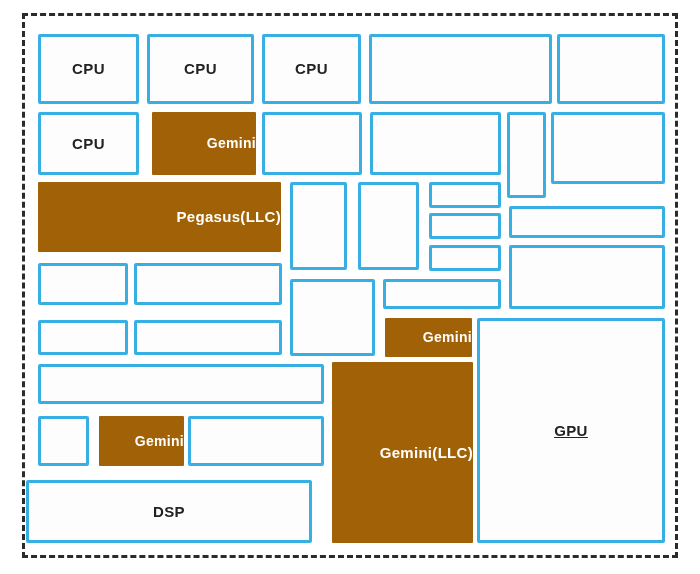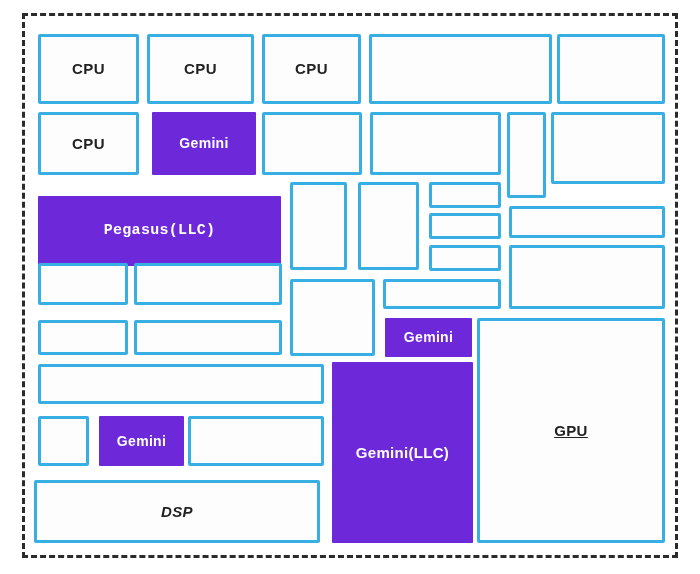--- a/index.html
+++ b/index.html
@@ -46,27 +46,28 @@
   .block.labeled {
     background: #fdfdfd;
     border: 3px solid #37afe3;
     border-radius: 2px;
     color: #222222;
     font-size: 15px;
     font-weight: bold;
     letter-spacing: 0.4px;
   }
   .block.mem {
-    background: #6d28d9;
+    background: #a16207;
     border: none;
     border-radius: 1px;
     color: #ffffff;
     font-size: 15px;
     font-weight: bold;
     letter-spacing: 0.3px;
+    justify-content: flex-end;
   }
   .block.mem.small {
     font-size: 14px;
   }
   .lbl {
     display: block;
     pointer-events: none;
   }
 </style>
 </head>
@@ -89,21 +90,21 @@
       <div class="block labeled" style="left: 38px; top: 112px; width: 101px; height: 63px;">
         <span class="lbl">CPU</span>
       </div>
       <div class="block mem small" style="left: 152px; top: 112px; width: 104px; height: 63px;">
         <span class="lbl">Gemini</span>
       </div>
       <div class="block empty" style="left: 262px; top: 112px; width: 100px; height: 63px;"></div>
       <div class="block empty" style="left: 370px; top: 112px; width: 131px; height: 63px;"></div>
       <div class="block empty" style="left: 507px; top: 112px; width: 39px; height: 86px;"></div>
       <div class="block empty" style="left: 551px; top: 112px; width: 114px; height: 72px;"></div>
-      <div class="block mem" style="left: 38px; top: 196px; width: 243px; height: 70px; font-family: Liberation Mono, monospace;">
+      <div class="block mem" style="left: 38px; top: 182px; width: 243px; height: 70px;">
         <span class="lbl">Pegasus(LLC)</span>
       </div>
       <div class="block empty" style="left: 290px; top: 182px; width: 57px; height: 88px;"></div>
       <div class="block empty" style="left: 358px; top: 182px; width: 61px; height: 88px;"></div>
       <div class="block empty" style="left: 429px; top: 182px; width: 72px; height: 26px;"></div>
       <div class="block empty" style="left: 429px; top: 213px; width: 72px; height: 26px;"></div>
       <div class="block empty" style="left: 429px; top: 245px; width: 72px; height: 26px;"></div>
       <div class="block empty" style="left: 509px; top: 206px; width: 156px; height: 32px;"></div>
       <div class="block empty" style="left: 509px; top: 245px; width: 156px; height: 64px;"></div>
       <div class="block empty" style="left: 38px; top: 263px; width: 90px; height: 42px;"></div>
@@ -121,17 +122,17 @@
         <span class="lbl">(LLC)</span>
       </div>
       <div class="block labeled" style="left: 477px; top: 318px; width: 188px; height: 225px; text-decoration: underline;">
         <span class="lbl">GPU</span>
       </div>
       <div class="block empty" style="left: 38px; top: 416px; width: 51px; height: 50px;"></div>
       <div class="block mem small" style="left: 99px; top: 416px; width: 85px; height: 50px;">
         <span class="lbl">Gemini</span>
       </div>
       <div class="block empty" style="left: 188px; top: 416px; width: 136px; height: 50px;"></div>
-      <div class="block labeled" style="left: 34px; top: 480px; width: 286px; height: 63px; font-style: italic;">
+      <div class="block labeled" style="left: 26px; top: 480px; width: 286px; height: 63px;">
         <span class="lbl">DSP</span>
       </div>
     </div>
 </div>
 
 </body></html>

